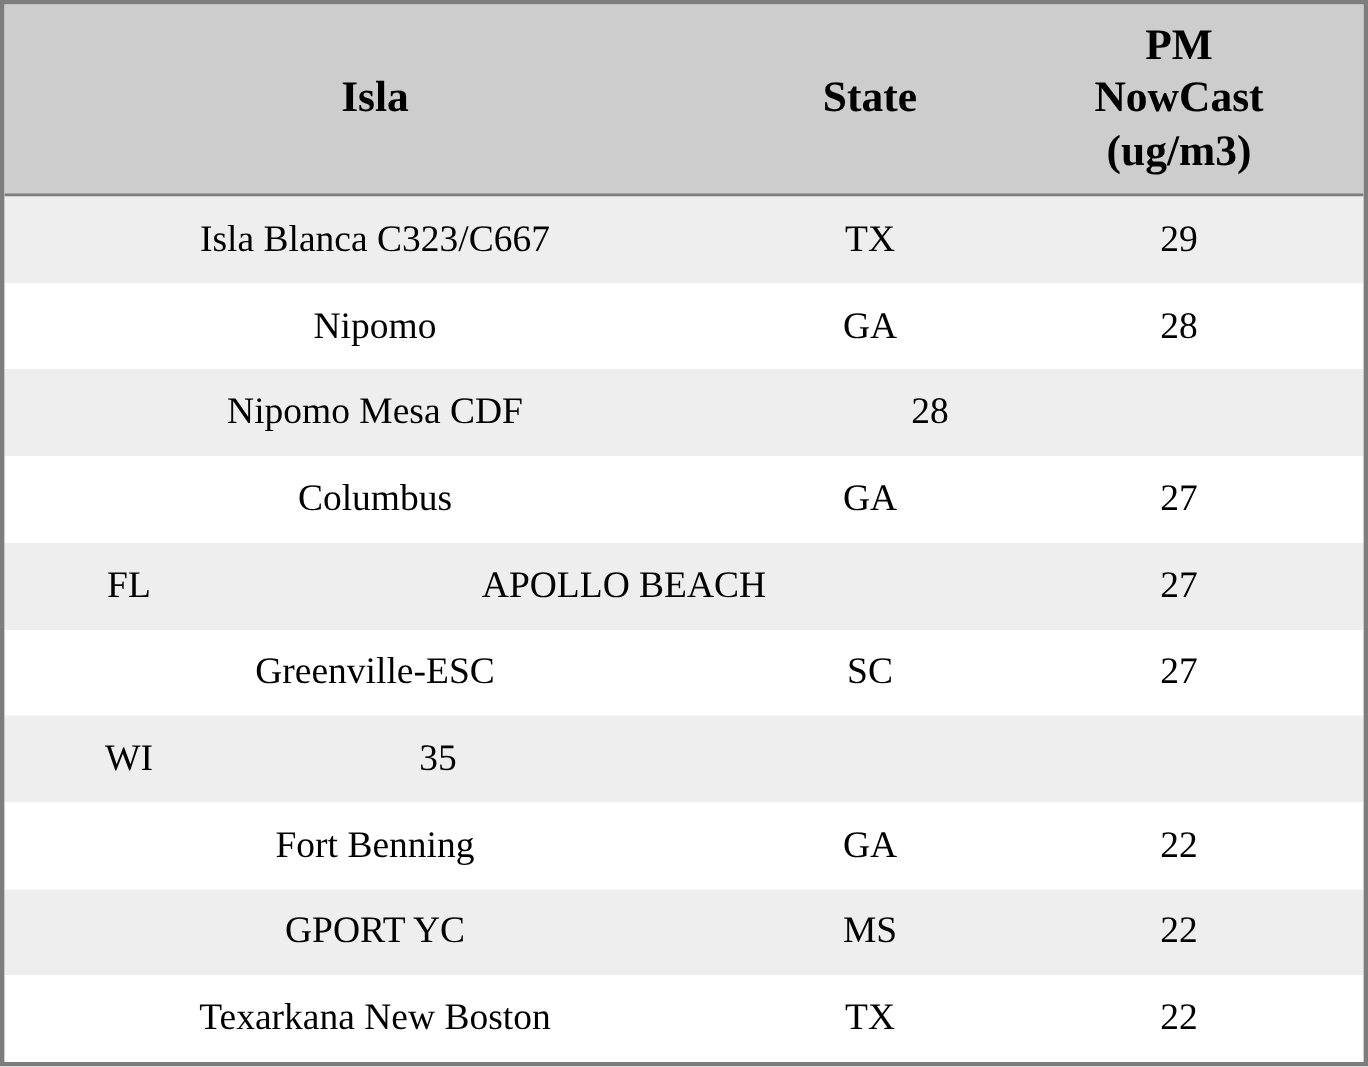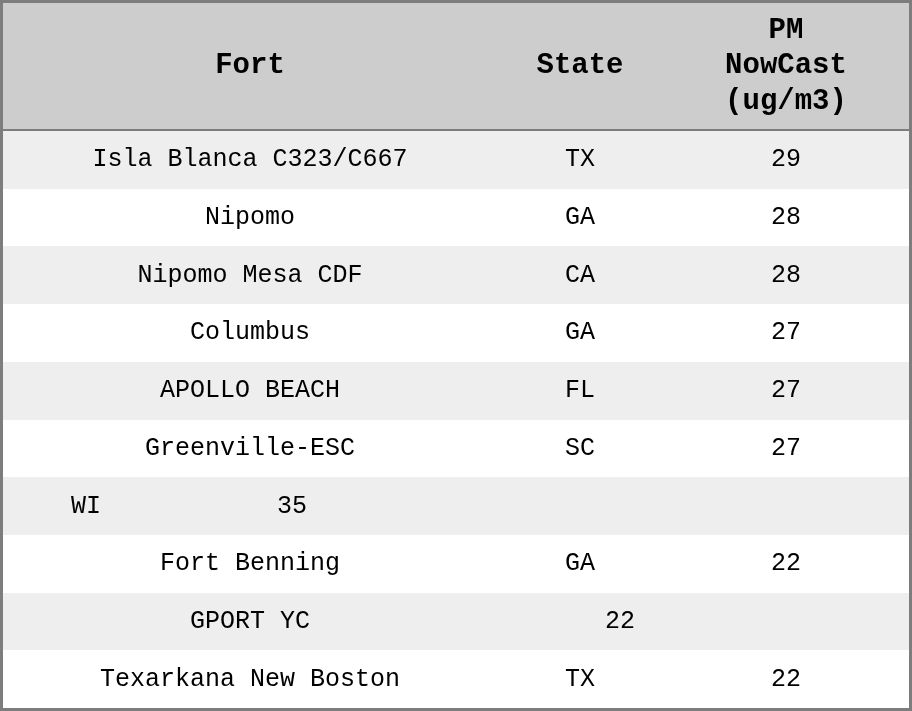--- a/index.html
+++ b/index.html
@@ -41,80 +41,79 @@
   }
   .tr:nth-child(odd)  { background: #eeeeee; }
   .tr:nth-child(even) { background: #ffffff; }
   .th, .td {
     display: flex;
     align-items: center;
     justify-content: center;
     text-align: center;
     box-sizing: border-box;
     padding: 0 6px;
-    font-family: Liberation Mono, monospace;
   }
   .col-site  { width: 494px; }
   .col-state { width: 166px; }
   .col-pm    { width: 246px; }
   .col-pm.th { white-space: pre-line; }
 </style>
 </head>
 <body>
 
 <div class="aq-table">
   <div class="thead">
-    <div class="th col-site">Fort</div>
+    <div class="th col-site">Isla</div>
     <div class="th col-state">State</div>
     <div class="th col-pm">PM
 NowCast
 (ug/m3)</div>
   </div>
   <div class="tbody" id="tbody">
       <div class="tr">
         <div class="td col-site">Isla Blanca C323/C667</div>
         <div class="td col-state">TX</div>
         <div class="td col-pm">29</div>
       </div>
       <div class="tr">
         <div class="td col-site">Nipomo</div>
         <div class="td col-state">GA</div>
         <div class="td col-pm">28</div>
       </div>
       <div class="tr">
         <div class="td col-site">Nipomo Mesa CDF</div>
-        <div class="td col-state">CA</div>
         <div class="td col-pm">28</div>
       </div>
       <div class="tr">
         <div class="td col-site">Columbus</div>
         <div class="td col-state">GA</div>
         <div class="td col-pm">27</div>
       </div>
       <div class="tr">
+        <div class="td col-state">FL</div>
         <div class="td col-site">APOLLO BEACH</div>
-        <div class="td col-state">FL</div>
         <div class="td col-pm">27</div>
       </div>
       <div class="tr">
         <div class="td col-site">Greenville-ESC</div>
         <div class="td col-state">SC</div>
         <div class="td col-pm">27</div>
       </div>
       <div class="tr">
         <div class="td col-state">WI</div>
         <div class="td col-pm">35</div>
       </div>
       <div class="tr">
         <div class="td col-site">Fort Benning</div>
         <div class="td col-state">GA</div>
         <div class="td col-pm">22</div>
       </div>
       <div class="tr">
         <div class="td col-site">GPORT YC</div>
+        <div class="td col-state">MS</div>
         <div class="td col-pm">22</div>
       </div>
       <div class="tr">
         <div class="td col-site">Texarkana New Boston</div>
         <div class="td col-state">TX</div>
         <div class="td col-pm">22</div>
       </div>
     </div>
 </div>
 

